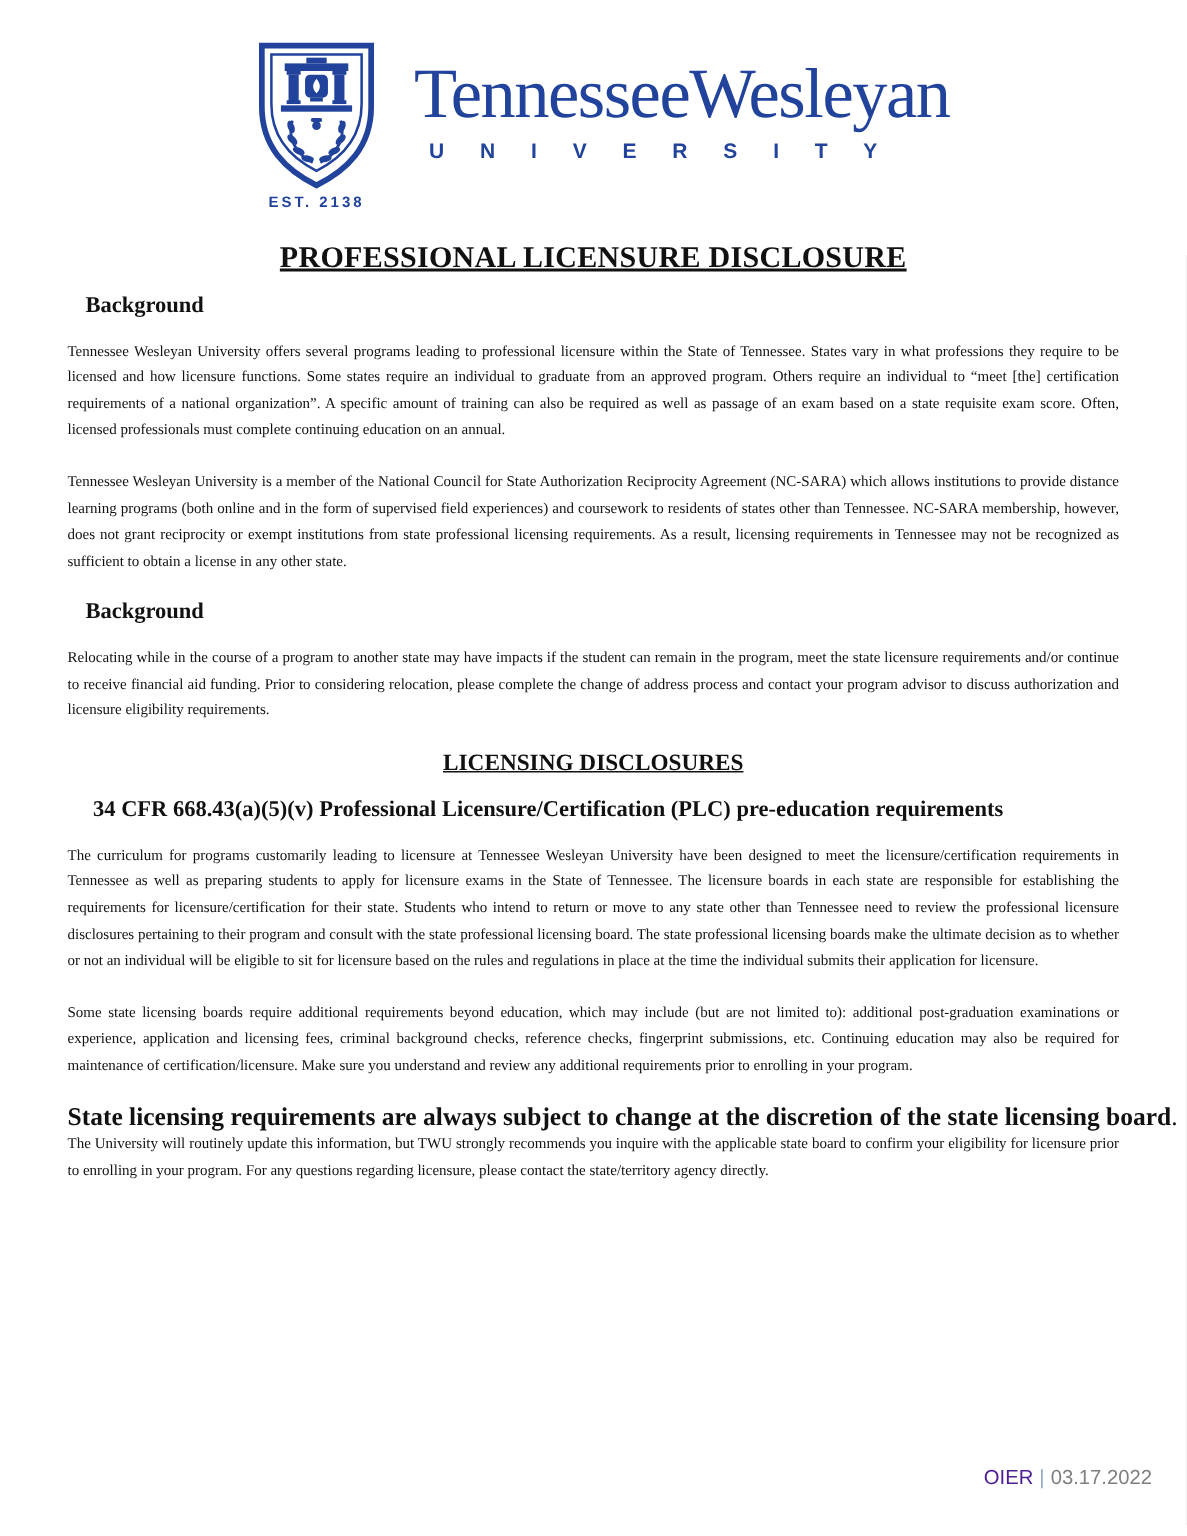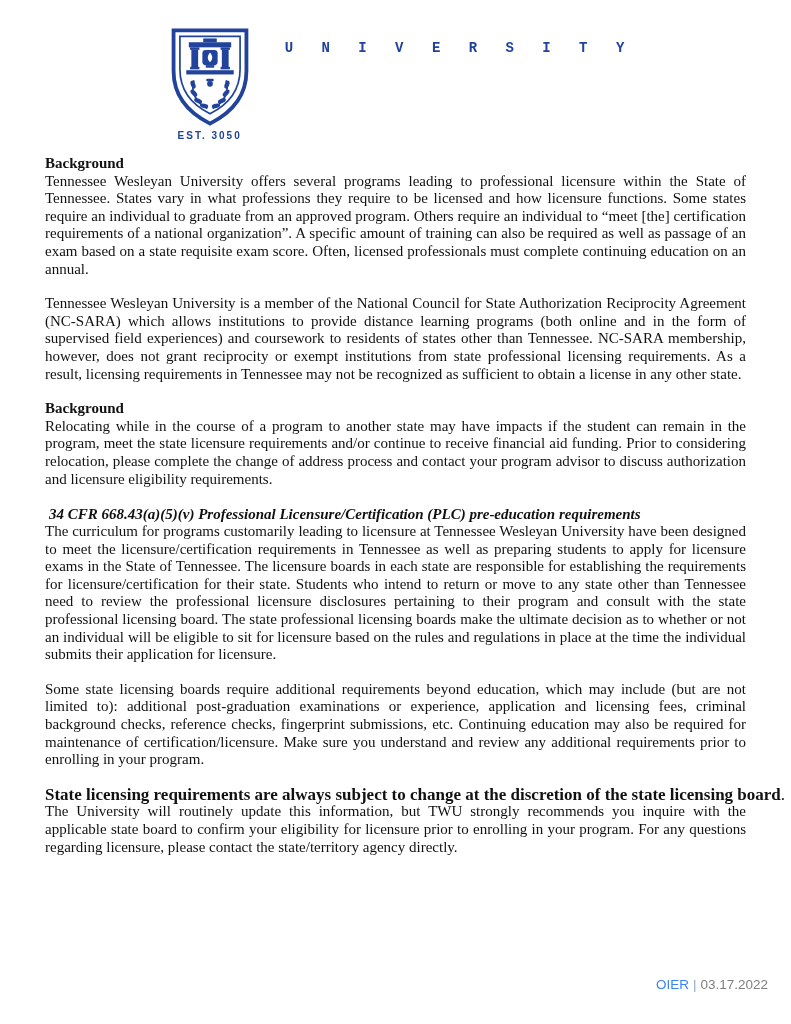--- a/index.html
+++ b/index.html
@@ -28,65 +28,65 @@
     font-weight:bold;font-size:10px;letter-spacing:2px;
     color:var(--brand);margin-top:3px;white-space:nowrap;
   }
   .wordmark-col{padding-top:10px;}
   .wordmark{
     font-family:"Liberation Serif", serif;
     font-size:47px;line-height:52px;color:var(--brand);
     letter-spacing:-1px;white-space:nowrap;
   }
   .university{
-    font-family:Liberation Mono, monospace;
+    font-family:Liberation Sans, sans-serif;
     font-weight:bold;font-size:14px;letter-spacing:10px;
-    color:var(--brand);text-align:center;margin-top:3px;padding-left:10px;
+    color:var(--brand);margin-top:3px;padding-left:10px;
   }
   
   .content{padding:14px 45px 0 45px;}
   .doc-title{
     margin:6px 0 3px 0;
     text-align:center;
     font-size:20px;font-weight:bold;
     text-decoration:underline;
     letter-spacing:.2px;
   }
   .section-heading{
-    margin:0;font-size:15px;font-weight:bold;line-height:17.6px;
+    margin:12px;font-size:15px;font-weight:bold;line-height:17.6px;
   }
   .para{
     margin:0 0 17px 0;
-    font-size:15px;line-height:17.6px;
+    font-size:10px;line-height:17.6px;
     text-align:justify;
   }
   .subtitle{
     margin:11px 0 9px 0;
     text-align:center;
     font-size:15.5px;font-weight:bold;
     text-decoration:underline;
   }
   .cfr-heading{
-    margin:0;padding-left:4px;
-    font-size:15px;font-weight:bold;line-height:18px;font-style:italic;
+    margin:13px;padding-left:4px;
+    font-size:15px;font-weight:bold;line-height:18px;
   }
   .bold-statement{
     margin:0;
     font-size:17px;line-height:17.6px;
     white-space:nowrap;
   }
   .closing{margin-bottom:13px;}
   
   .page-footer{
     position:absolute;
     top:977px;right:23px;
     font-family:"Liberation Sans", sans-serif;
     font-size:13.5px;
   }
-  .footer-dept{color:#3b82f6;}
+  .footer-dept{color:#4c1d95;}
   .footer-sep{color:#8ea9c4;padding:0 4px;}
   .footer-date{color:#7f7f7f;text-align:right;}
   
   .shield-svg .st{stroke:#21439b;fill:none;}
   .shield-svg .fl{fill:#21439b;stroke:none;}
 </style>
 </head>
 <body>
 
 <div class="page">
@@ -125,45 +125,48 @@
           <ellipse class="fl" cx="30" cy="68" rx="2.6" ry="5" transform="rotate(-20 30 68)"></ellipse>
           <ellipse class="fl" cx="31" cy="78" rx="2.6" ry="5" transform="rotate(-45 31 78)"></ellipse>
           <ellipse class="fl" cx="36" cy="87" rx="2.6" ry="5" transform="rotate(-65 36 87)"></ellipse>
           <ellipse class="fl" cx="43" cy="93" rx="2.6" ry="5" transform="rotate(-80 43 93)"></ellipse>
 
           <ellipse class="fl" cx="70" cy="68" rx="2.6" ry="5" transform="rotate(20 70 68)"></ellipse>
           <ellipse class="fl" cx="69" cy="78" rx="2.6" ry="5" transform="rotate(45 69 78)"></ellipse>
           <ellipse class="fl" cx="64" cy="87" rx="2.6" ry="5" transform="rotate(65 64 87)"></ellipse>
           <ellipse class="fl" cx="57" cy="93" rx="2.6" ry="5" transform="rotate(80 57 93)"></ellipse>
         </svg>
-        <div class="est">EST. 3050</div>
+        <div class="est">EST. 2138</div>
       </div>
       <div class="wordmark-col">
+        <div class="wordmark">TennesseeWesleyan</div>
         <div class="university">U N I V E R S I T Y</div>
       </div>
     </div>
   </header>
 
   <main class="content">
 
+    <h1 class="doc-title">PROFESSIONAL LICENSURE DISCLOSURE</h1>
 
     <section>
       <h2 class="section-heading">Background</h2>
       <p class="para">Tennessee Wesleyan University offers several programs leading to professional licensure within the State of Tennessee. States vary in what professions they require to be licensed and how licensure functions. Some states require an individual to graduate from an approved program. Others require an individual to “meet [the] certification requirements of a national organization”. A specific amount of training can also be required as well as passage of an exam based on a state requisite exam score. Often, licensed professionals must complete continuing education on an annual.</p>
     </section>
 
     <section>
       <p class="para">Tennessee Wesleyan University is a member of the National Council for State Authorization Reciprocity Agreement (NC-SARA) which allows institutions to provide distance learning programs (both online and in the form of supervised field experiences) and coursework to residents of states other than Tennessee. NC-SARA membership, however, does not grant reciprocity or exempt institutions from state professional licensing requirements. As a result, licensing requirements in Tennessee may not be recognized as sufficient to obtain a license in any other state.</p>
     </section>
 
     <section>
       <h2 class="section-heading">Background</h2>
       <p class="para">Relocating while in the course of a program to another state may have impacts if the student can remain in the program, meet the state licensure requirements and/or continue to receive financial aid funding. Prior to considering relocation, please complete the change of address process and contact your program advisor to discuss authorization and licensure eligibility requirements.</p>
     </section>
 
+    <h2 class="subtitle">LICENSING DISCLOSURES</h2>
 
     <h3 class="cfr-heading">34 CFR 668.43(a)(5)(v) Professional Licensure/Certification (PLC) pre-education requirements</h3>
     <p class="para">The curriculum for programs customarily leading to licensure at Tennessee Wesleyan University have been designed to meet the licensure/certification requirements in Tennessee as well as preparing students to apply for licensure exams in the State of Tennessee. The licensure boards in each state are responsible for establishing the requirements for licensure/certification for their state. Students who intend to return or move to any state other than Tennessee need to review the professional licensure disclosures pertaining to their program and consult with the state professional licensing board. The state professional licensing boards make the ultimate decision as to whether or not an individual will be eligible to sit for licensure based on the rules and regulations in place at the time the individual submits their application for licensure.</p>
 
     <p class="para">Some state licensing boards require additional requirements beyond education, which may include (but are not limited to): additional post-graduation examinations or experience, application and licensing fees, criminal background checks, reference checks, fingerprint submissions, etc. Continuing education may also be required for maintenance of certification/licensure. Make sure you understand and review any additional requirements prior to enrolling in your program.</p>
 
     <div class="bold-statement"><strong>State licensing requirements are always subject to change at the discretion of the state licensing board</strong><span>.</span></div>
 
     <p class="para closing">The University will routinely update this information, but TWU strongly recommends you inquire with the applicable state board to confirm your eligibility for licensure prior to enrolling in your program. For any questions regarding licensure, please contact the state/territory agency directly.</p>
 

